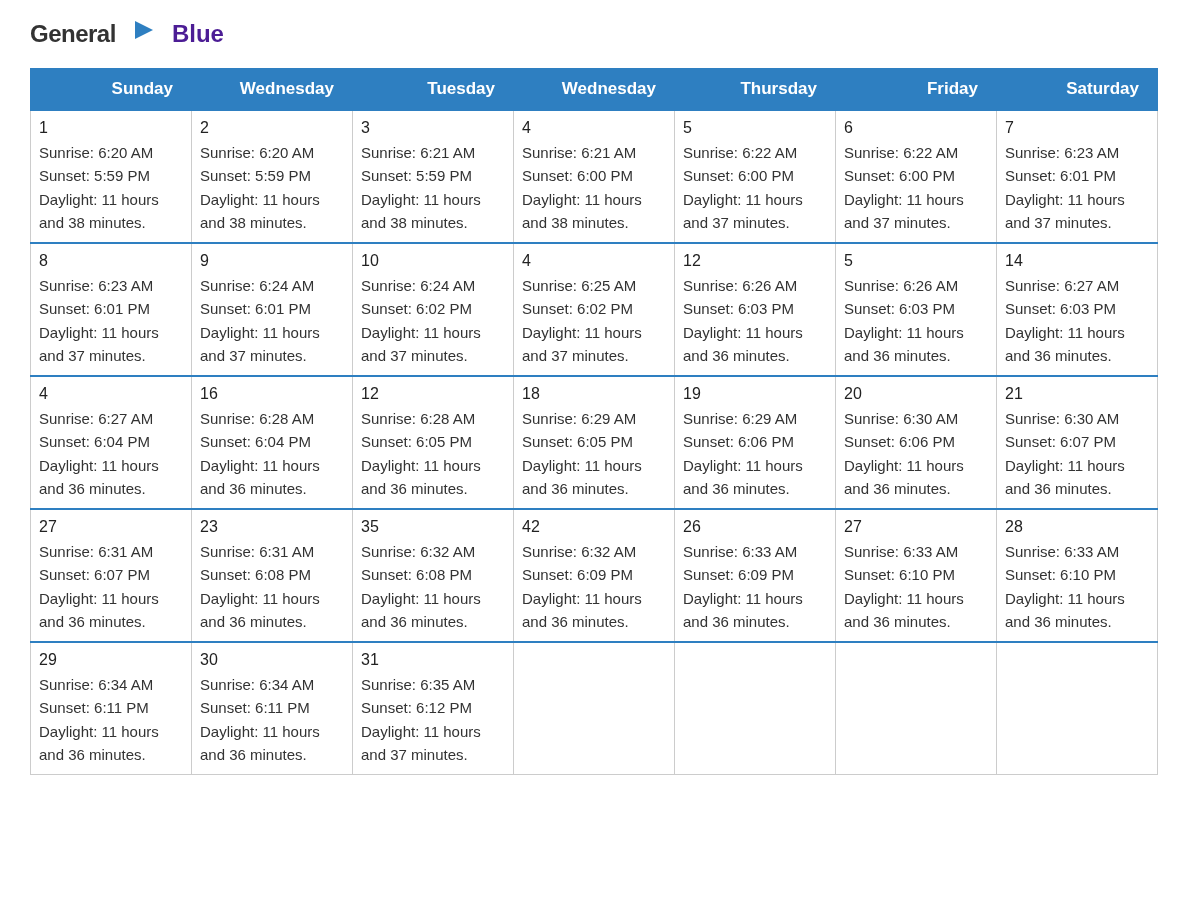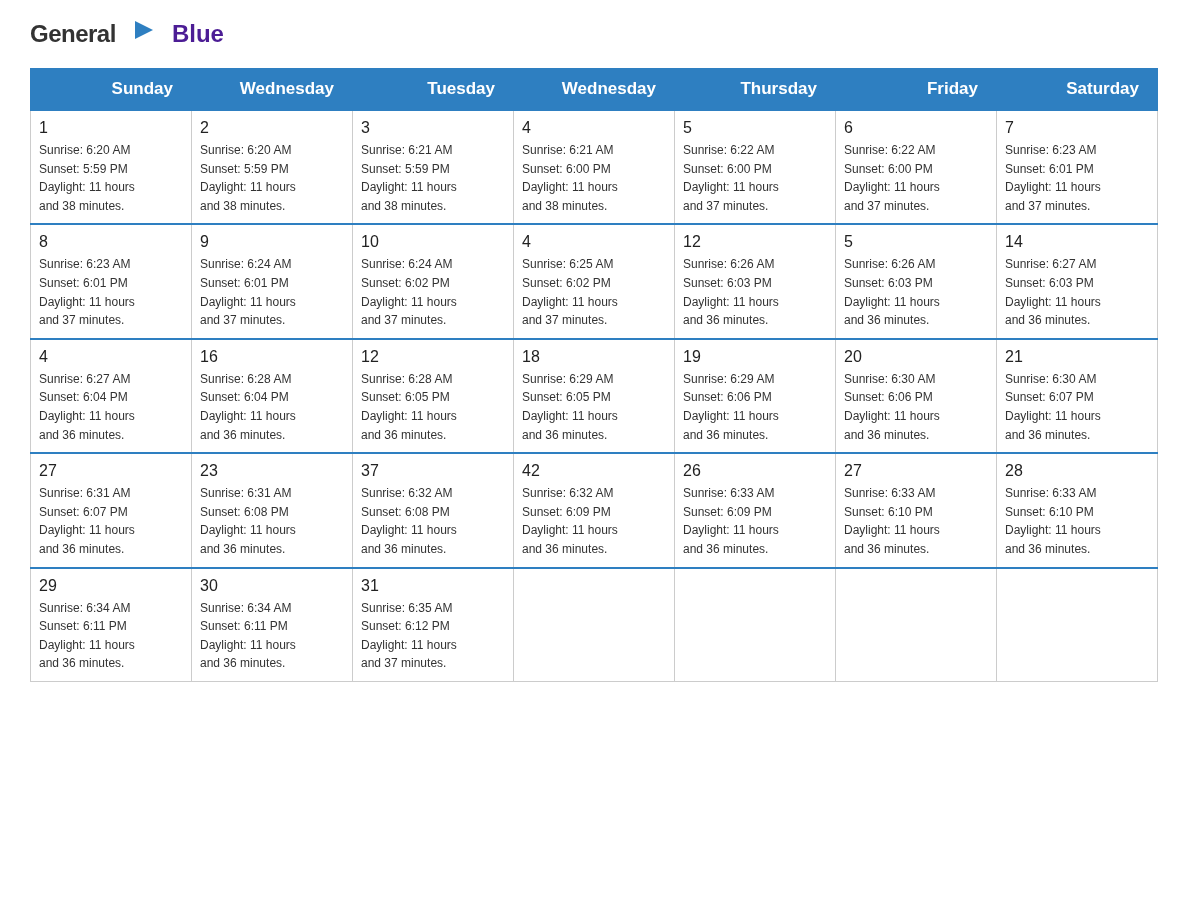--- a/index.html
+++ b/index.html
@@ -66,21 +66,21 @@
       border-top: 2px solid #2e7fc1;
     }
     .day-number {
       font-size: 16px;
       font-weight: normal;
       color: #222;
       display: block;
       margin-bottom: 4px;
     }
     .day-info {
-      font-size: 12px;
+      font-size: 15px;
       line-height: 1.55;
       color: #333;
     }
     td.empty {
       background: #fff;
     }
   </style>
 </head>
 <body>
 
@@ -204,21 +204,21 @@
       <tr>
         <td>
         <span class="day-number">27</span>
         <span class="day-info">Sunrise: 6:31 AM<br>Sunset: 6:07 PM<br>Daylight: 11 hours<br>and 36 minutes.</span>
       </td>
         <td>
         <span class="day-number">23</span>
         <span class="day-info">Sunrise: 6:31 AM<br>Sunset: 6:08 PM<br>Daylight: 11 hours<br>and 36 minutes.</span>
       </td>
         <td>
-        <span class="day-number">37</span>
+        <span class="day-number">35</span>
         <span class="day-info">Sunrise: 6:32 AM<br>Sunset: 6:08 PM<br>Daylight: 11 hours<br>and 36 minutes.</span>
       </td>
         <td>
         <span class="day-number">42</span>
         <span class="day-info">Sunrise: 6:32 AM<br>Sunset: 6:09 PM<br>Daylight: 11 hours<br>and 36 minutes.</span>
       </td>
         <td>
         <span class="day-number">26</span>
         <span class="day-info">Sunrise: 6:33 AM<br>Sunset: 6:09 PM<br>Daylight: 11 hours<br>and 36 minutes.</span>
       </td>

